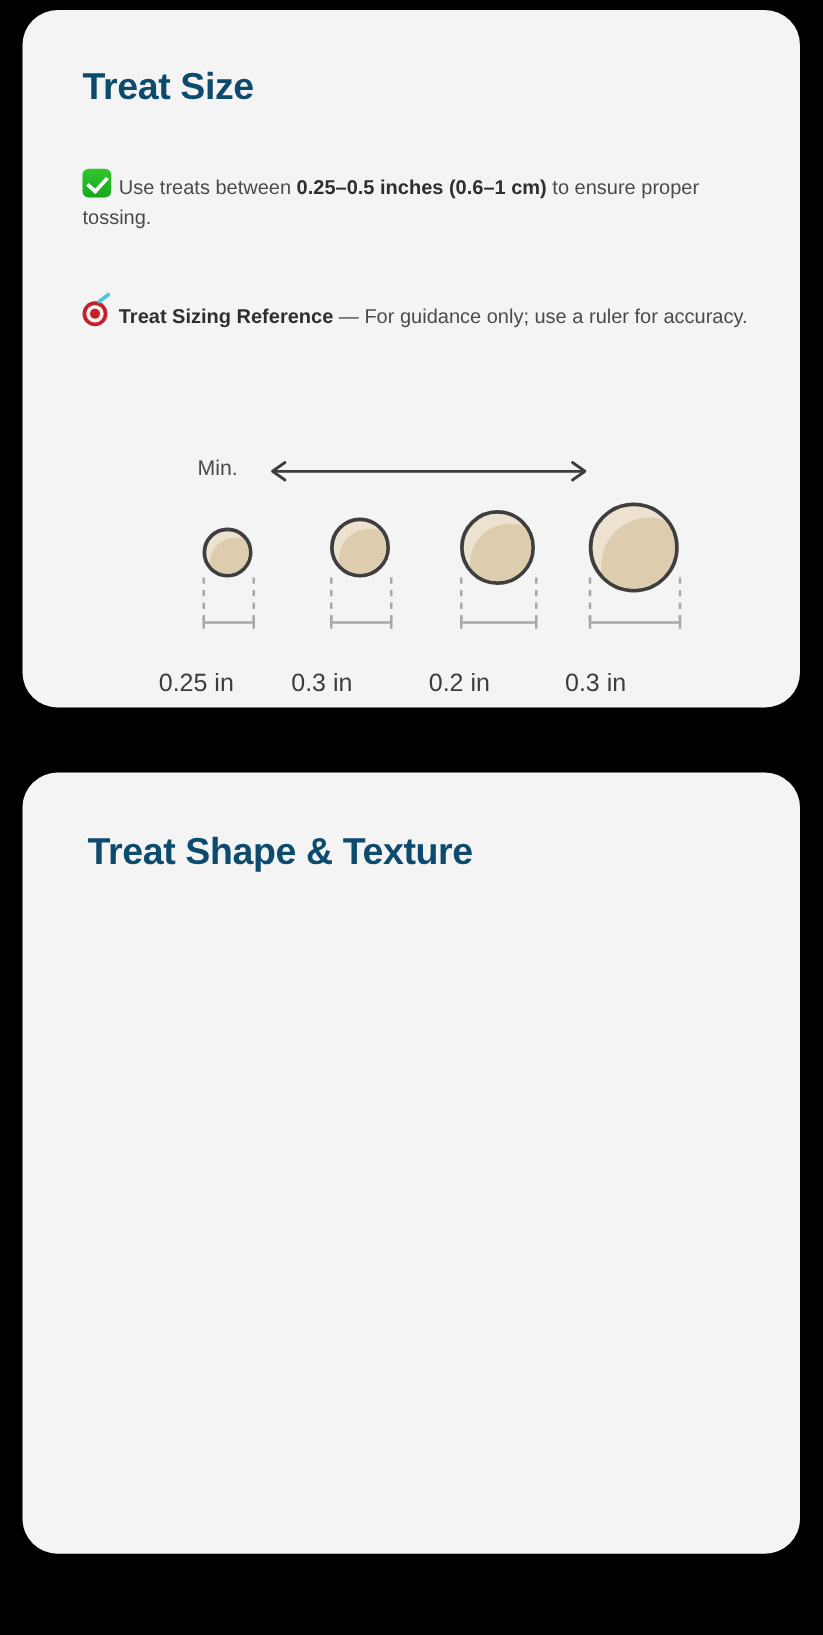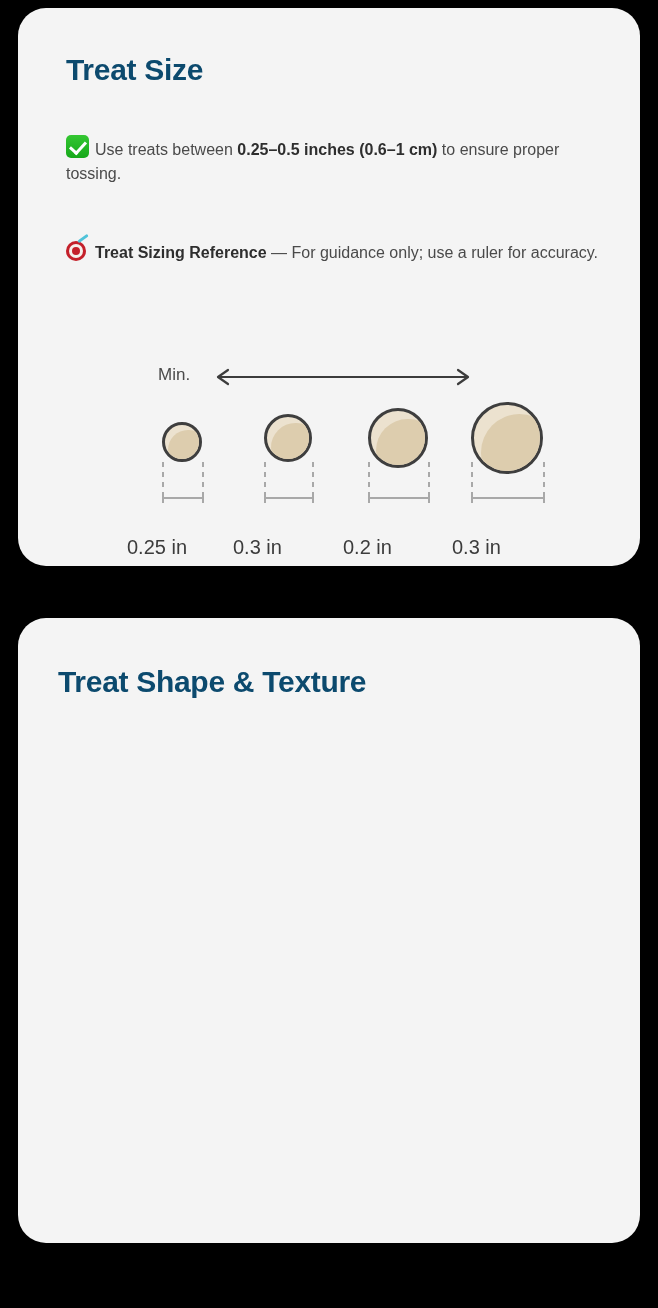--- a/index.html
+++ b/index.html
@@ -18,21 +18,21 @@
     border-radius: 28px;
   }
   #card-size  { top: 8px;   height: 558px; }
   #card-shape { top: 618px; height: 625px; }
 
   .card-title {
     font-size: 30px; font-weight: bold; color: #0c4a6e;
     letter-spacing: -0.3px;
   }
   #card-size .card-title  { position: absolute; left: 48px; top: 45px; }
-  #card-shape .card-title { position: absolute; left: 40px; top: 47px; }
+  #card-shape .card-title { position: absolute; left: 52px; top: 47px; }
 
   .para {
     position: absolute; left: 48px; width: 548px;
     font-size: 16px; line-height: 1.52; color: #4a4a4a;
   }
   .para b { color: #2e2e2e; font-weight: bold; }
   #para-size-rule { top: 124px; }
   #para-size-ref  { top: 228px; }
 
   .emoji-check {

